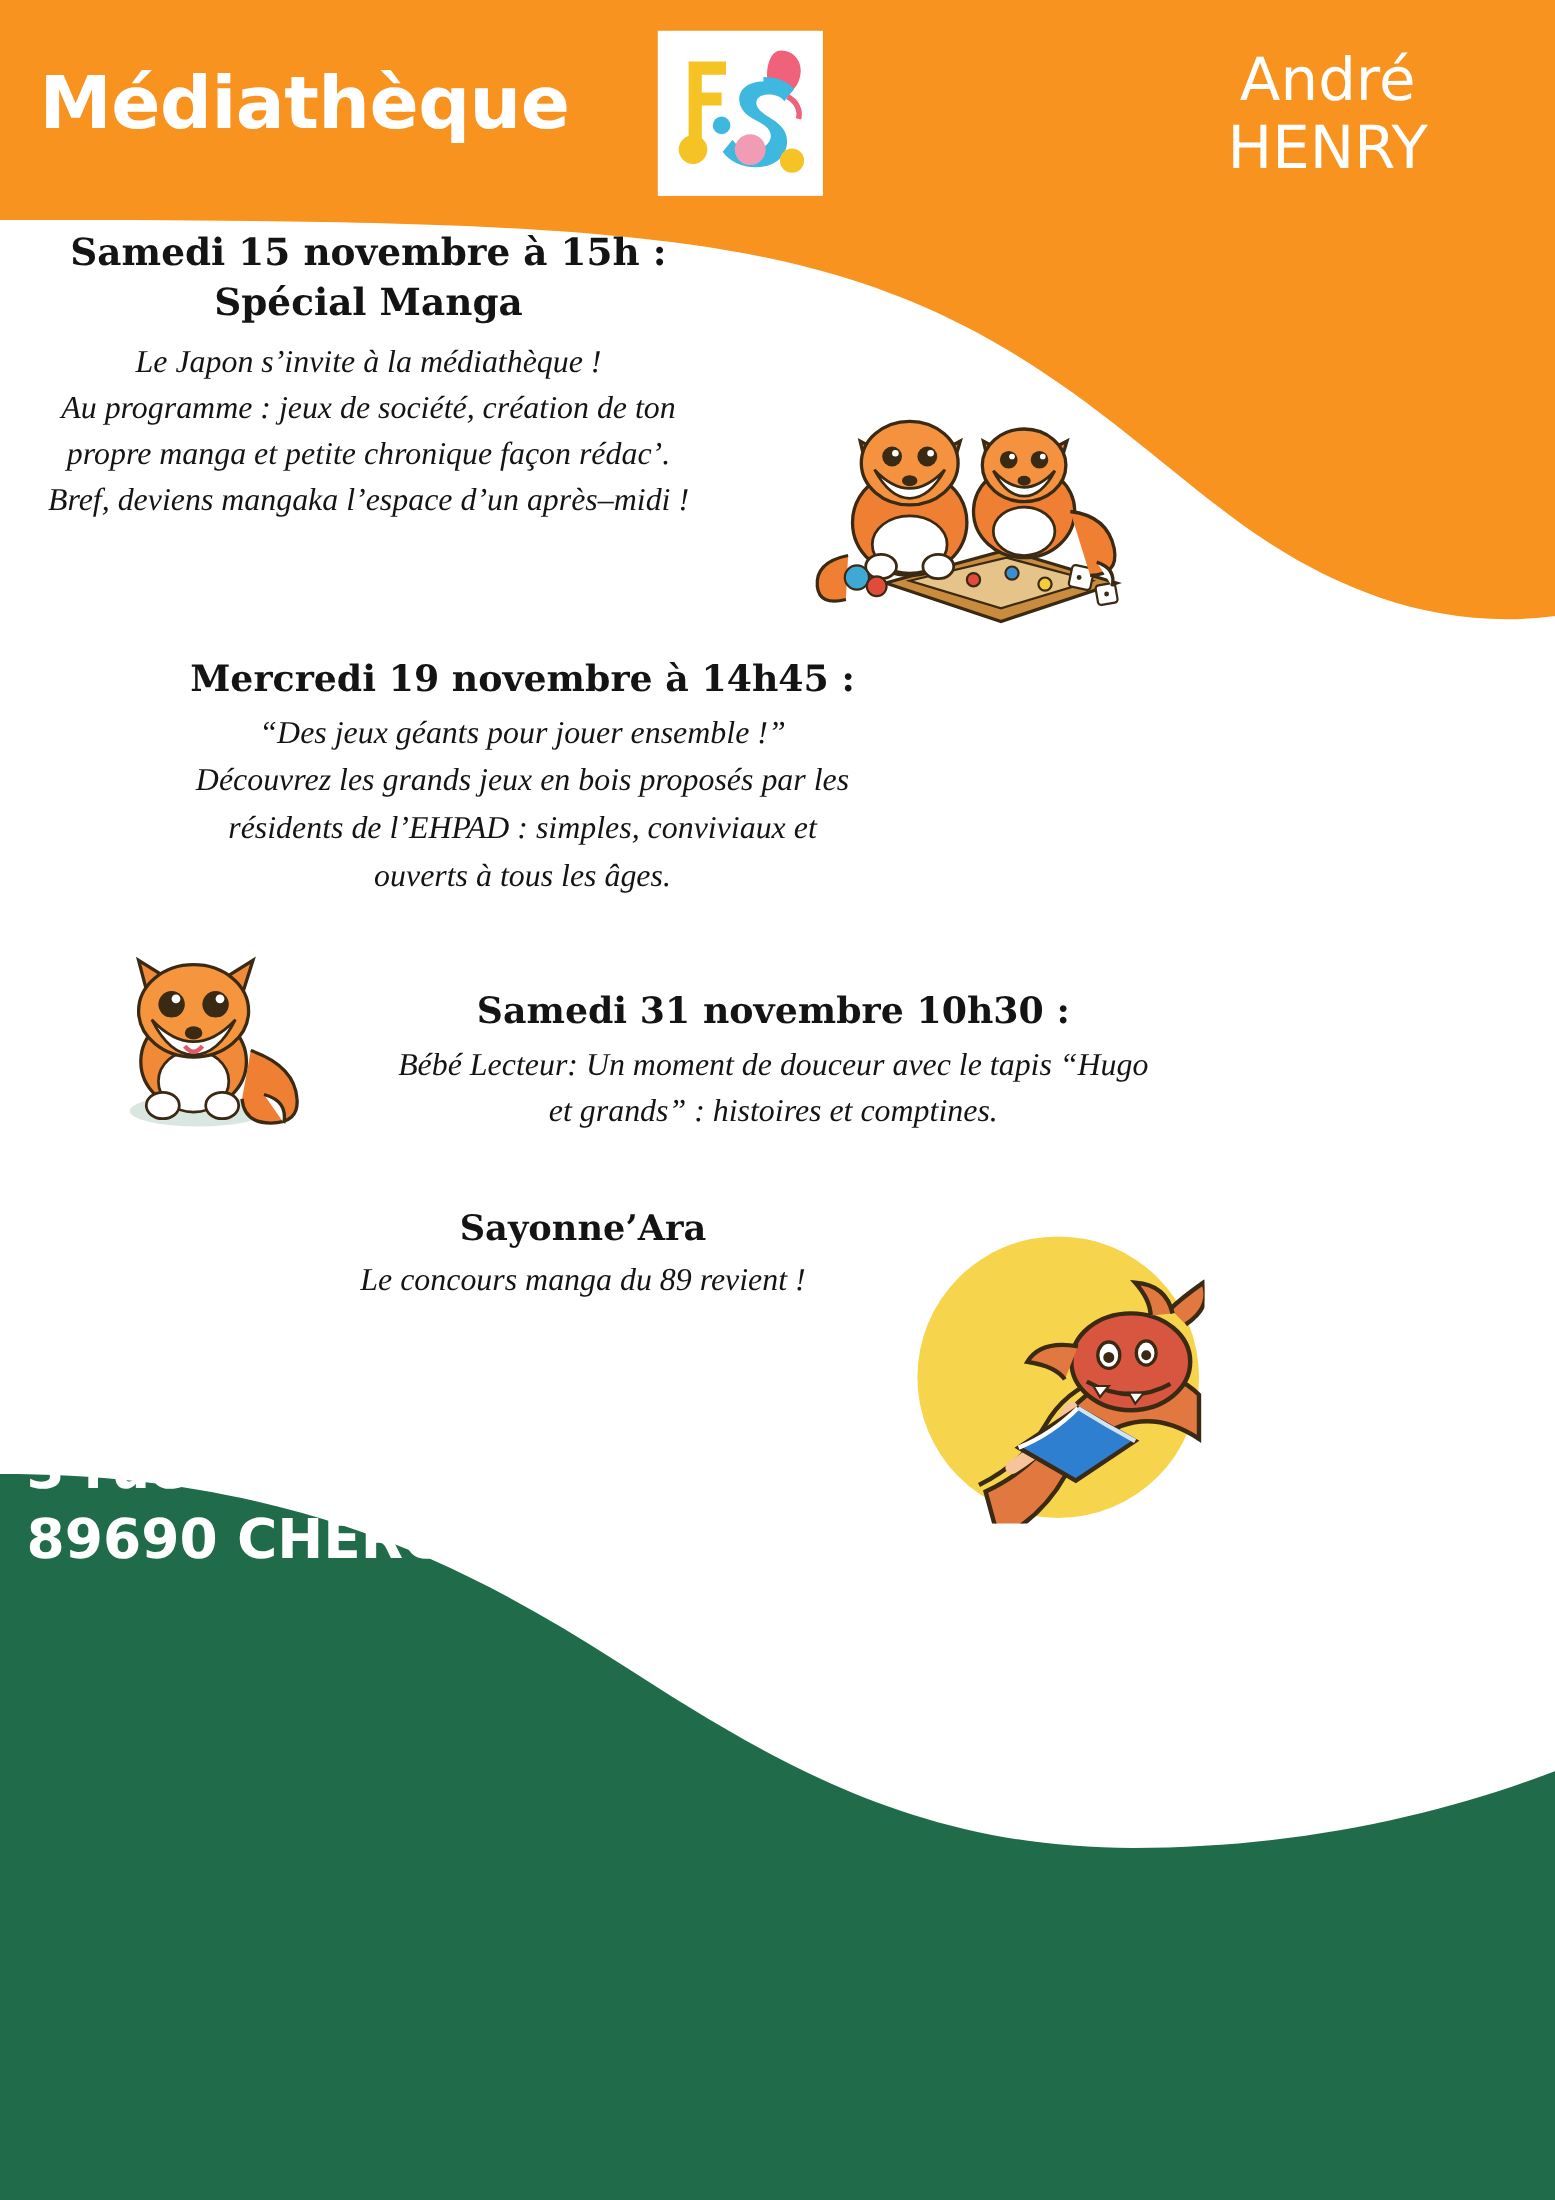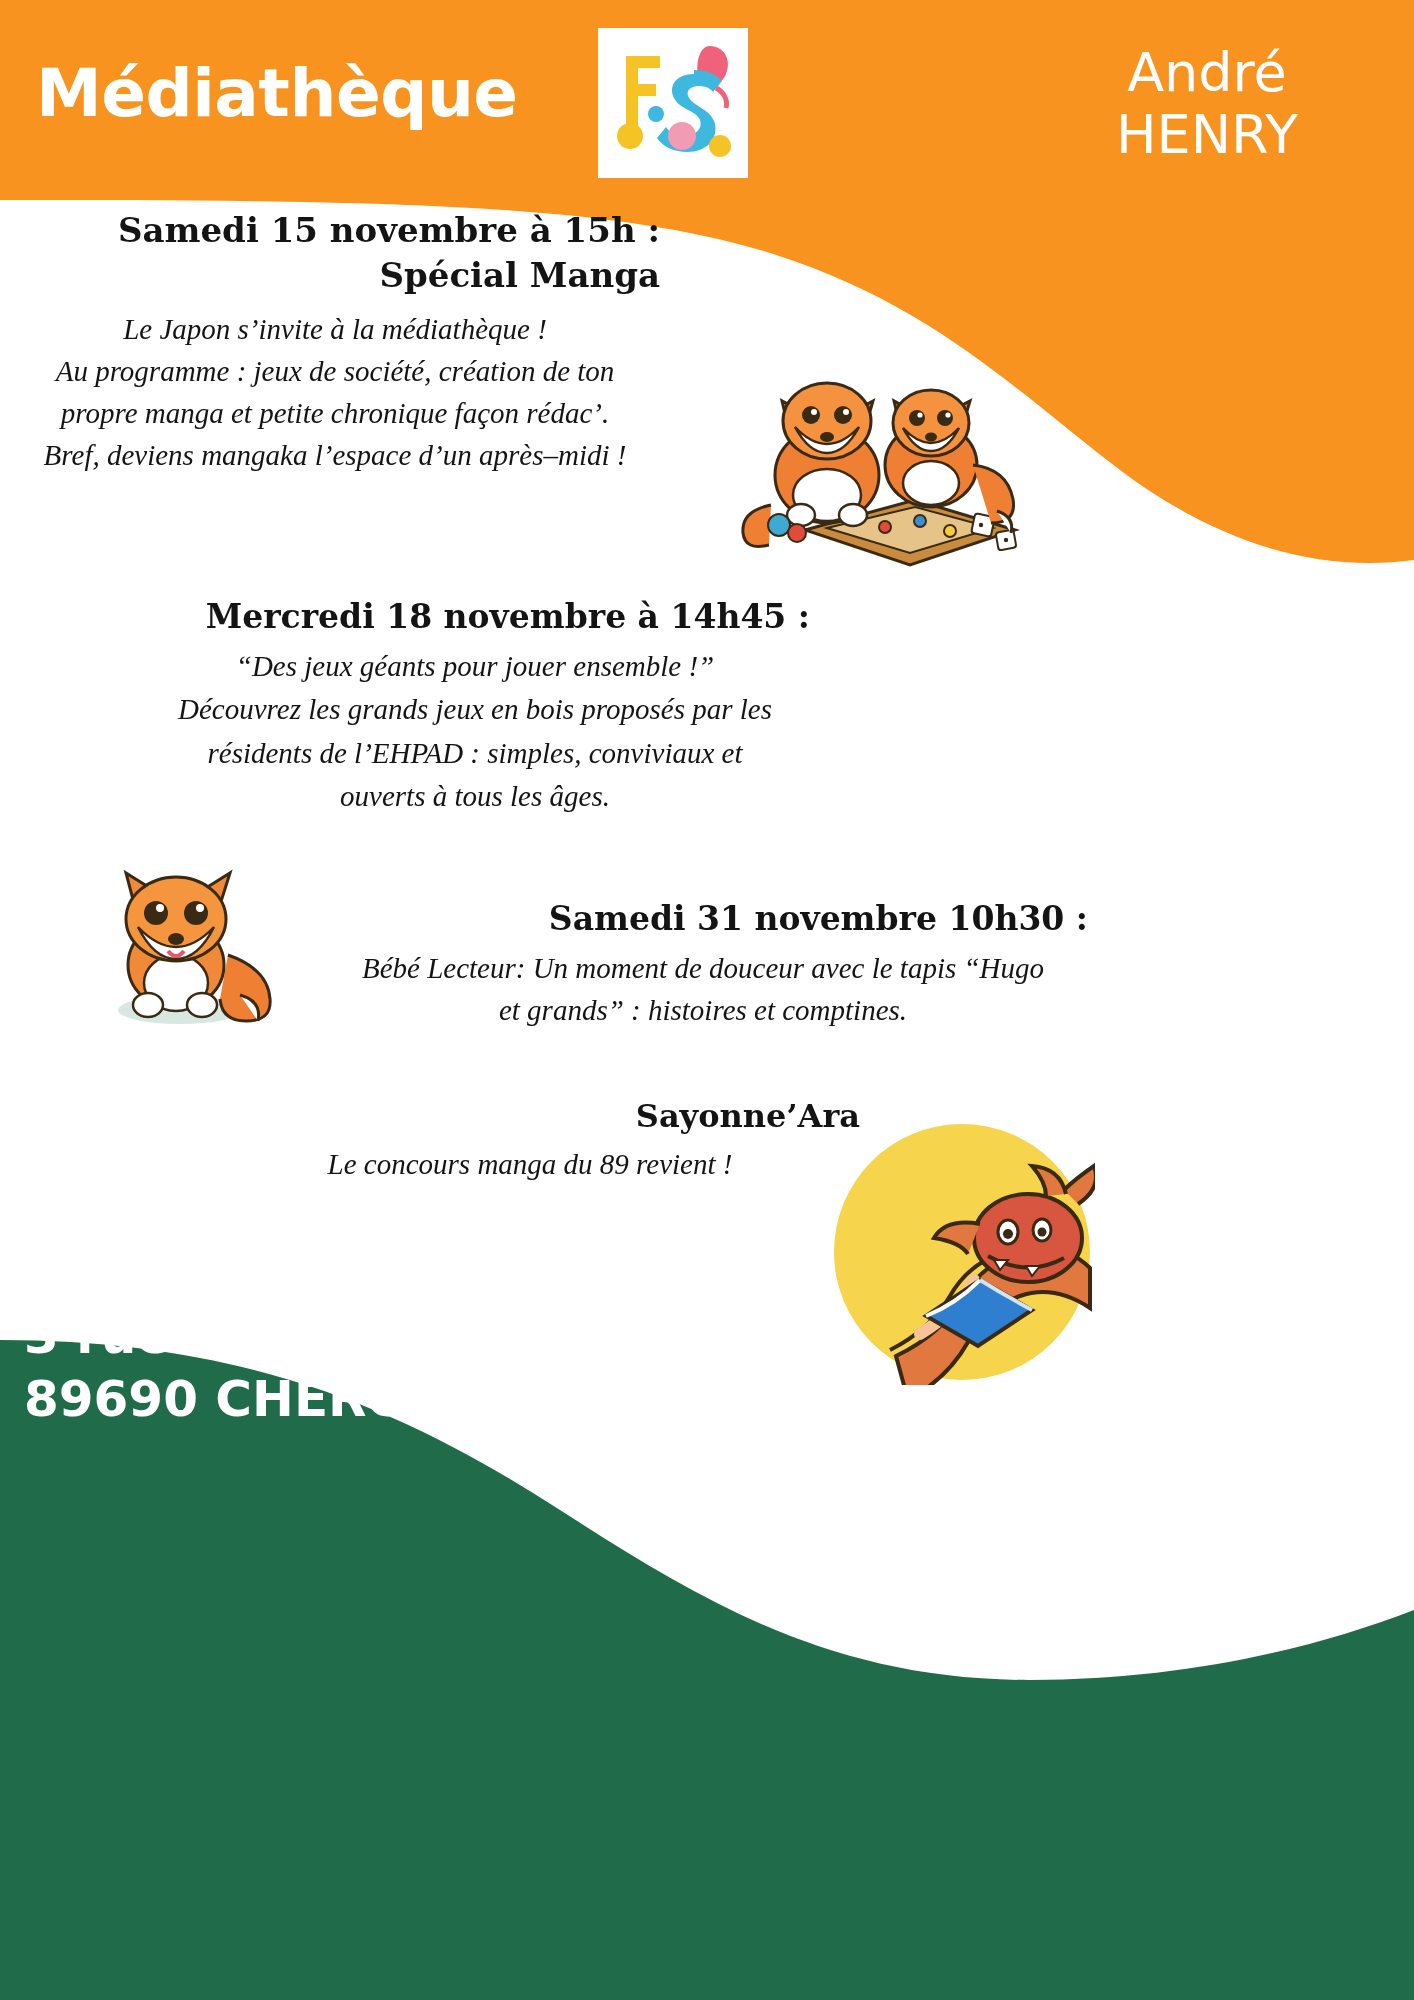--- a/index.html
+++ b/index.html
@@ -71,21 +71,21 @@
   
   .event {
     position: absolute;
     z-index: 4;
   }
   .event .ev-title {
     font-family: "DejaVu Serif", serif;
     font-weight: bold;
     font-size: 33px;
     color: #141414;
-    text-align: right;
+    text-align: center;
     line-height: 1.32;
   }
   .event .ev-body {
     font-family: "Liberation Serif", serif;
     font-style: italic;
     font-size: 29px;
     color: #141414;
     text-align: center;
     line-height: 1.4;
     margin-top: 6px;
@@ -234,21 +234,21 @@
       <circle cx="213" cy="100" r="2.6" fill="#fff"></circle>
       <ellipse cx="196" cy="122" rx="6" ry="4.5" fill="#3a2a14"></ellipse>
       <ellipse cx="196" cy="168" rx="28" ry="22" fill="#ffffff" stroke="#3a2a14" stroke-width="2.5"></ellipse>
       <path d="M238 150 q34 4 40 34 q4 24 -22 24" fill="#ef8033" stroke="#3a2a14" stroke-width="3"></path>
       <path d="M262 196 q18 6 14 22" fill="#ffffff" stroke="#3a2a14" stroke-width="3"></path>
     </g>
   </svg>
 </div>
 
 <div class="event" id="event-jeux">
-  <div class="ev-title">Mercredi 18 novembre à 14h45 :</div>
+  <div class="ev-title">Mercredi 19 novembre à 14h45 :</div>
   <div class="ev-body">
     <div>“Des jeux géants pour jouer ensemble !”</div>
     <div>Découvrez les grands jeux en bois proposés par les</div>
     <div>résidents de l’EHPAD : simples, conviviaux et</div>
     <div>ouverts à tous les âges.</div>
   </div>
 </div>
 
 <div class="illo" id="illo-fox-small">
   <svg width="205" height="205" viewBox="0 0 205 205" xmlns="http://www.w3.org/2000/svg">

